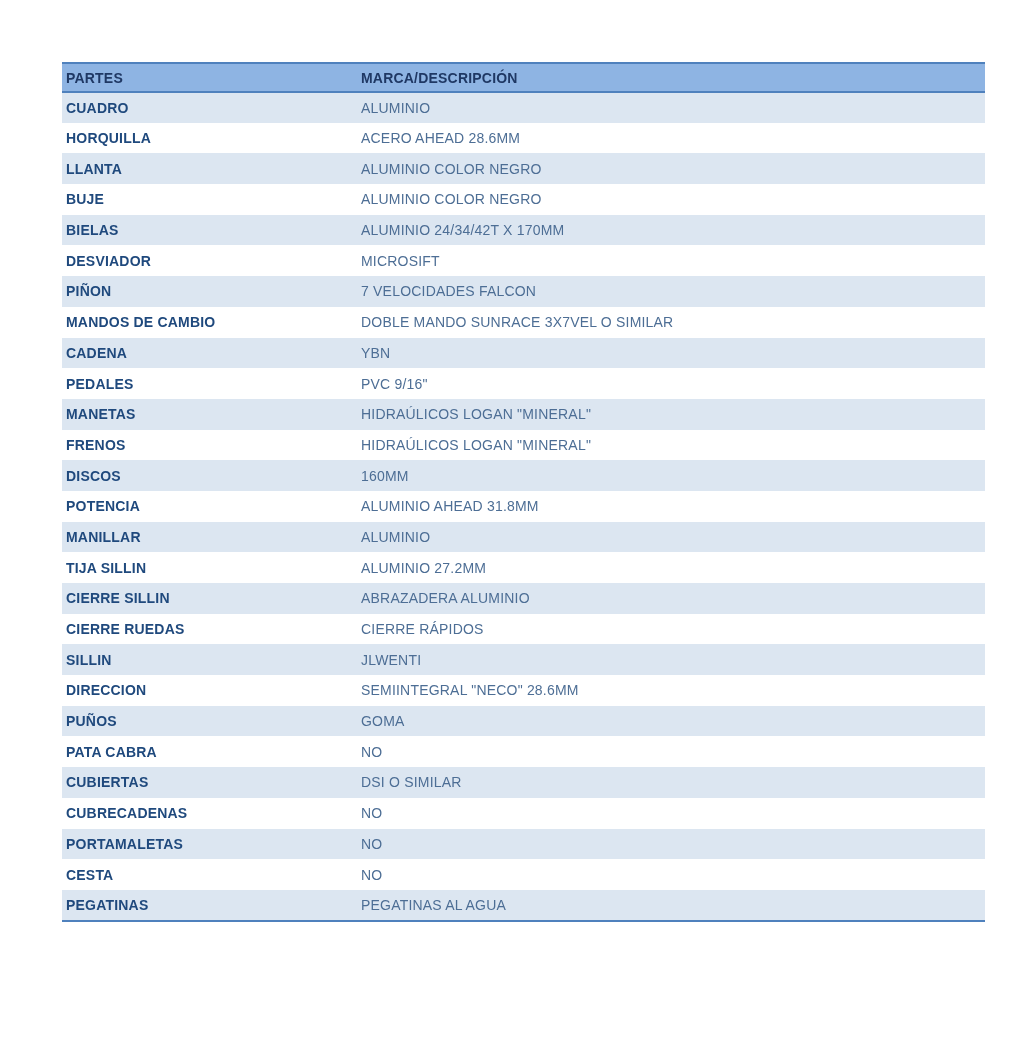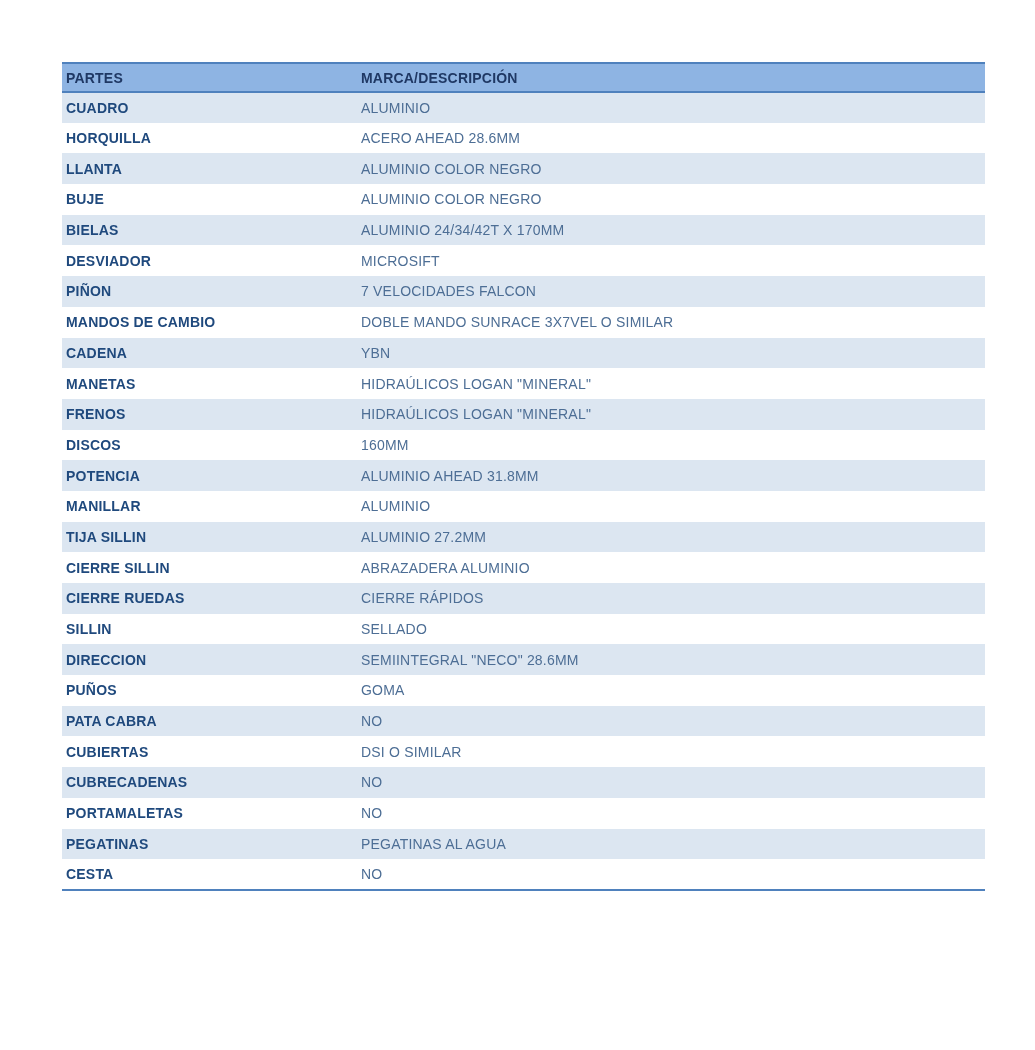--- a/index.html
+++ b/index.html
@@ -110,20 +110,24 @@
           </tr>
           <tr>
             <td class="part">MANDOS DE CAMBIO</td>
             <td class="desc">DOBLE MANDO SUNRACE 3X7VEL O SIMILAR</td>
           </tr>
           <tr>
             <td class="part">CADENA</td>
             <td class="desc">YBN</td>
           </tr>
           <tr>
+            <td class="part">PEDALES</td>
+            <td class="desc">PVC 9/16"</td>
+          </tr>
+          <tr>
             <td class="part">MANETAS</td>
             <td class="desc">HIDRAÚLICOS LOGAN "MINERAL"</td>
           </tr>
           <tr>
             <td class="part">FRENOS</td>
             <td class="desc">HIDRAÚLICOS LOGAN "MINERAL"</td>
           </tr>
           <tr>
             <td class="part">DISCOS</td>
             <td class="desc">160MM</td>
@@ -143,21 +147,21 @@
           <tr>
             <td class="part">CIERRE SILLIN</td>
             <td class="desc">ABRAZADERA ALUMINIO</td>
           </tr>
           <tr>
             <td class="part">CIERRE RUEDAS</td>
             <td class="desc">CIERRE RÁPIDOS</td>
           </tr>
           <tr>
             <td class="part">SILLIN</td>
-            <td class="desc">SELLADO</td>
+            <td class="desc">JLWENTI</td>
           </tr>
           <tr>
             <td class="part">DIRECCION</td>
             <td class="desc">SEMIINTEGRAL "NECO" 28.6MM</td>
           </tr>
           <tr>
             <td class="part">PUÑOS</td>
             <td class="desc">GOMA</td>
           </tr>
           <tr>
@@ -170,23 +174,23 @@
           </tr>
           <tr>
             <td class="part">CUBRECADENAS</td>
             <td class="desc">NO</td>
           </tr>
           <tr>
             <td class="part">PORTAMALETAS</td>
             <td class="desc">NO</td>
           </tr>
           <tr>
+            <td class="part">CESTA</td>
+            <td class="desc">NO</td>
+          </tr>
+          <tr>
             <td class="part">PEGATINAS</td>
             <td class="desc">PEGATINAS AL AGUA</td>
-          </tr>
-          <tr>
-            <td class="part">CESTA</td>
-            <td class="desc">NO</td>
           </tr>
         </tbody>
     </table>
   </div>
 </div>
 
 </body></html>

